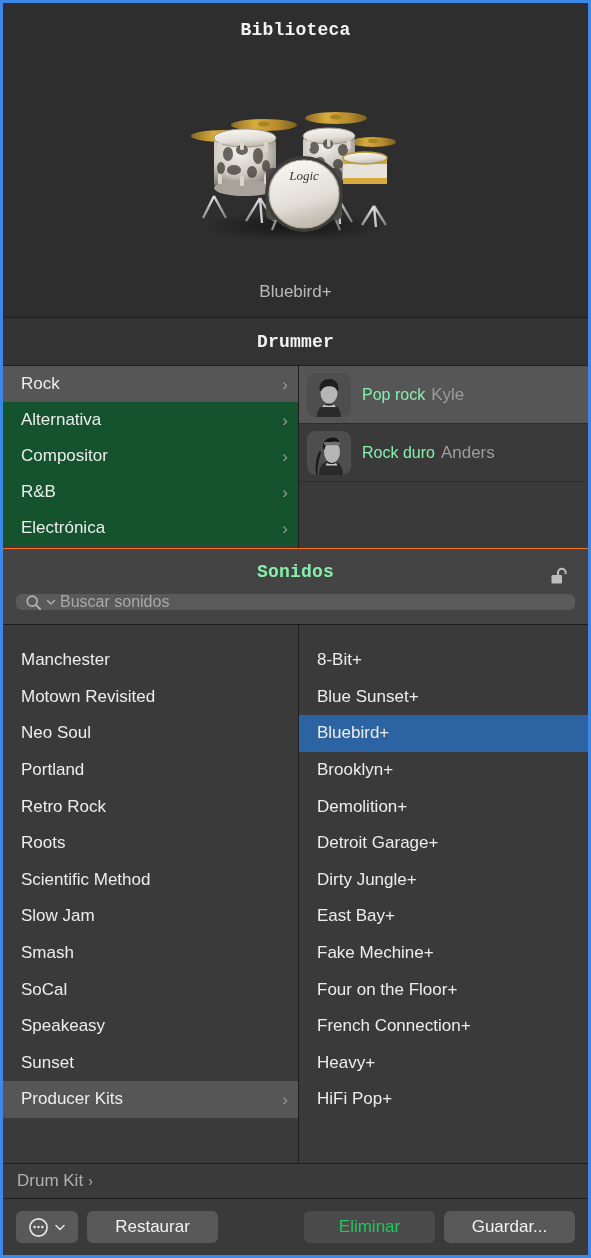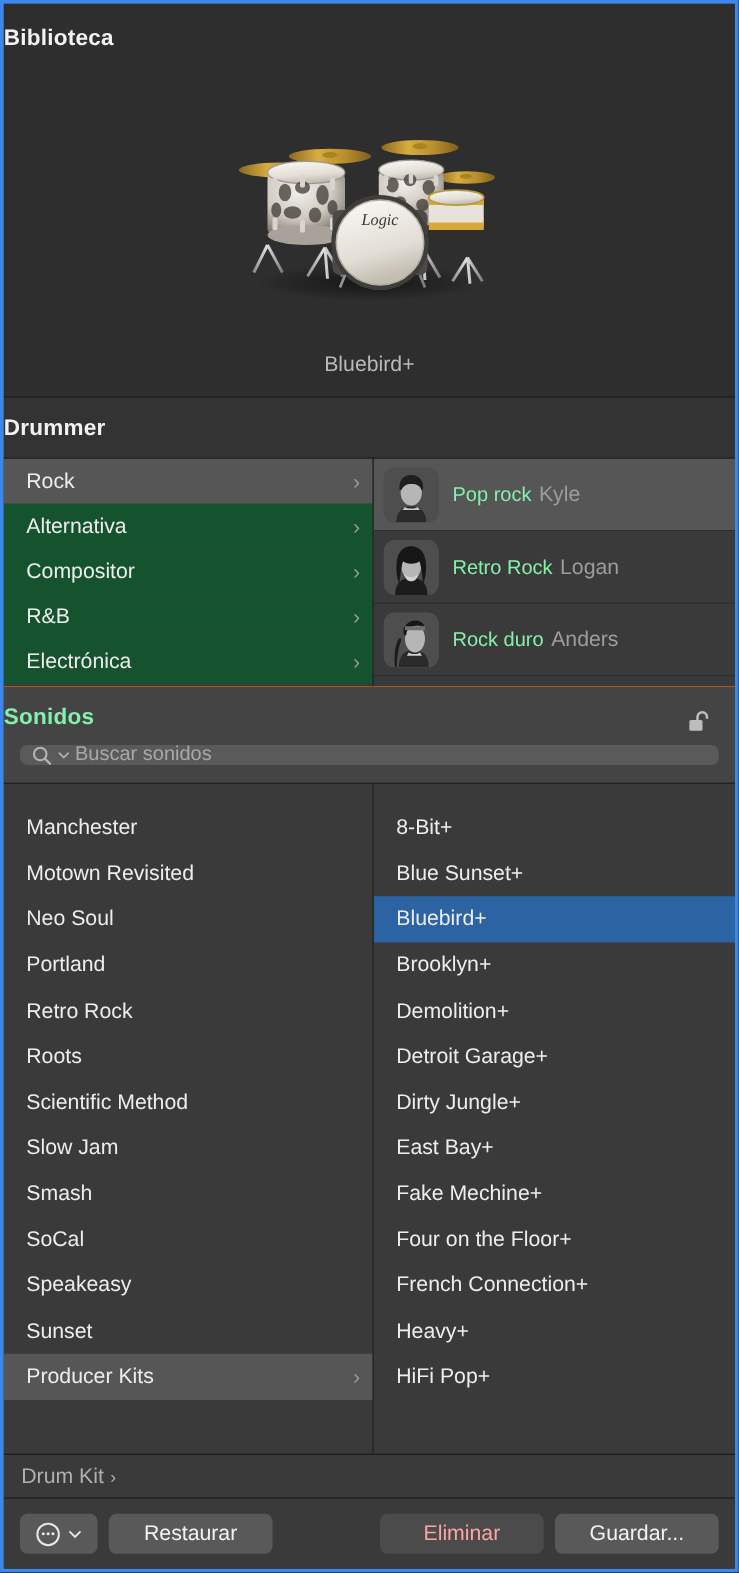--- a/index.html
+++ b/index.html
@@ -26,25 +26,27 @@
   
   .library {
     background: #2e2e2e;
     height: 315px;
     box-sizing: border-box;
     position: relative;
     flex: none;
     border-bottom: 1px solid #1e1e1e;
   }
   .panel-title {
+    text-align: center;
     color: #f2f2f2;
     font-size: 18px;
     font-weight: bold;
     padding-top: 17px;
     letter-spacing: .2px;
+    font-family: Liberation Mono, monospace;
   }
   .kit-art-wrap {
     position: absolute;
     top: 72px;
     left: 0;
     right: 0;
     height: 175px;
     display: flex;
     align-items: center;
     justify-content: center;
@@ -244,21 +246,21 @@
     color: #f2f2f2;
     font-size: 17px;
     font-family: "Liberation Sans", sans-serif;
     display: flex;
     align-items: center;
     justify-content: center;
     padding: 0 16px;
     box-sizing: border-box;
   }
   .btn.action { min-width: 131px; }
-  .btn.disabled { color: #fca5a5; background: #4b4b4b; }
+  .btn.disabled { color: #22c55e; background: #4b4b4b; }
   .btn.menu { width: 62px; padding: 0; gap: 5px; }
   .spacer { flex: 1; }
 </style>
 </head>
 <body>
 
 <div id="window">
 
   <div class="library">
     <div class="panel-title">Biblioteca</div>
@@ -417,34 +419,20 @@
               <ellipse cx="22" cy="20" rx="8.5" ry="10.5" fill="#b6b6b6"></ellipse>
               <path d="M12.5 16c0-7 4.5-10 9.5-10s9.5 3 9.5 10c0 2-1 3-1.6 1.4-1-2.6-3.2-4.2-7.9-4.2-3.7 0-6.4 1.6-7.6 4.4C13.5 19 12.5 18 12.5 16z" fill="#1f1f1f"></path>
               <path d="M17 31.5c1.6 1.6 8.4 1.6 10 0l2 2.5h-14z" fill="#c9c9c9"></path>
             </svg>
           </div>
           <div>
             <span class="drummer-name">Pop rock</span><span class="drummer-person">Kyle</span>
           </div>
         </div>
 
-        <div class="drummer-row">
-          <div class="avatar">
-            <svg width="44" height="44" viewBox="0 0 44 44">
-              <rect width="44" height="44" fill="#4e4e4e"></rect>
-              <path d="M9 44c0-10 6-14 13-14s13 4 13 14z" fill="#1c1c1c"></path>
-              <ellipse cx="22" cy="21" rx="8" ry="10.5" fill="#b6b6b6"></ellipse>
-              <path d="M11 14c2-7 7.5-9 11-9s9 2 11 9c1.6 6 1 16-1.5 21-1-8-1.4-14-3-18-2 2.6-11 2.6-13 0-1.6 4-2 10-3 18C10 30 9.4 20 11 14z" fill="#171717"></path>
-              <path d="M16 26c1.2 5 10.8 5 12 0-1 5-3 7-6 7s-5-2-6-7z" fill="#d3d3d3"></path>
-            </svg>
-          </div>
-          <div>
-            <span class="drummer-name">Retro Rock</span><span class="drummer-person">Logan</span>
-          </div>
-        </div>
 
         <div class="drummer-row">
           <div class="avatar">
             <svg width="44" height="44" viewBox="0 0 44 44">
               <rect width="44" height="44" fill="#4e4e4e"></rect>
               <path d="M12 44c0-10 5-14 12-14s12 4 12 14z" fill="#2a2a2a"></path>
               <ellipse cx="25" cy="21" rx="8" ry="11" fill="#b6b6b6"></ellipse>
               <path d="M16 13c2-5 7-7 11-6.4 3 .5 5 2.4 5.6 4.4-4-1-9-.6-12 1.6-1.6 1.2-2.6 3-2.6 5 0 1.2-1.6 1.2-2-1-.3-1.4-.3-2.6 0-3.6z" fill="#161616"></path>
               <path d="M17 11h16v3.2H17z" fill="#6f6f6f"></path>
               <path d="M14 22c-2 6-3.5 12-3.5 22H9c-1-11 .5-19 3-23 .8-1.3 2.3-.6 2 1z" fill="#1c1c1c"></path>

